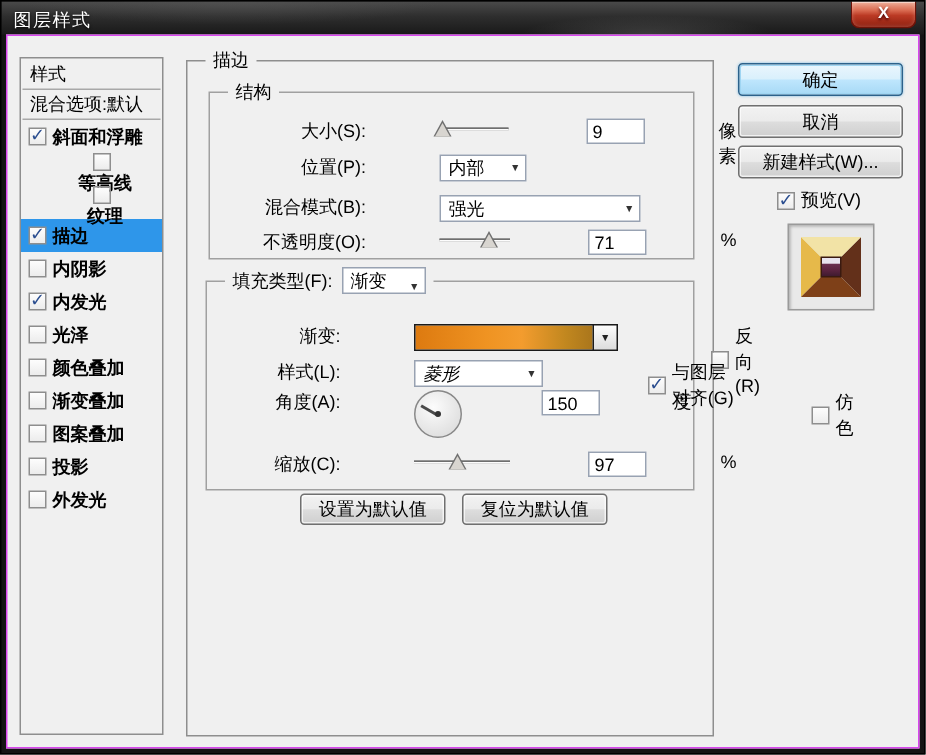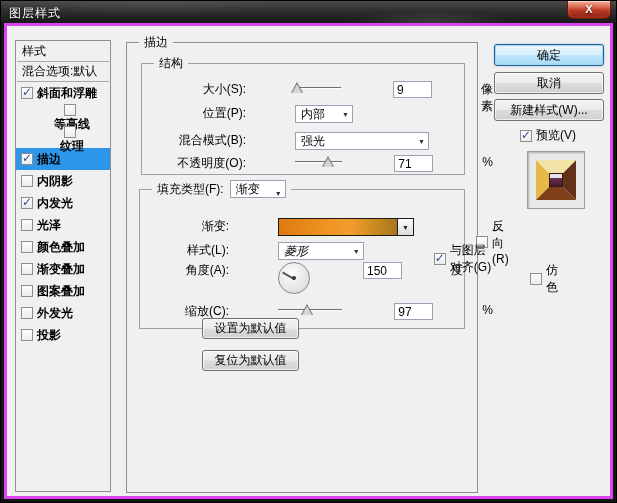--- a/index.html
+++ b/index.html
@@ -20,21 +20,21 @@
     text-shadow:0 1px 2px #000; letter-spacing:1px; }
   .close-btn { position:absolute; top:0; right:5px; width:44px; height:18px;
     border:1px solid #6e1308; border-top:none; border-radius:0 0 6px 6px;
     background:linear-gradient(180deg,#f0b09a 0%,#d96a50 35%,#bb3a24 55%,#8e2010 100%);
     box-shadow:inset 0 1px 0 rgba(255,255,255,.45), inset 0 0 3px rgba(255,255,255,.25);
     color:#fff; font-weight:bold; font-size:11px; text-align:center; line-height:16px;
     text-shadow:0 1px 2px #400; cursor:pointer; }
 
   
   .body { position:absolute; left:3px; right:3px; top:22px; bottom:3px;
-    background:#f0f0f0; border:3px solid #d946ef; }
+    background:#f0f0f0; border:1px solid #d946ef; }
 
   
   .sidebar { position:absolute; left:8px; top:14px; width:96px; height:452px;
     border:1px solid #8e8e8e; background:#f0f0f0; overflow:hidden; }
   .side-header { height:20px; line-height:20px; padding-left:6px; }
   .side-sep { height:0; border-top:1px solid #a8a8a8; margin:0 1px; }
   .side-blend { height:19px; line-height:19px; padding-left:6px; white-space:nowrap; cursor:pointer; }
   .side-item { height:22px; display:flex; align-items:center; padding-left:5px; cursor:pointer; white-space:nowrap;font-weight:bold; }
   .side-item.indent { padding-left:18px;flex-direction:column; }
   .side-item.selected { background:#2e96ea; }
@@ -98,21 +98,21 @@
   .dial-dot { position:absolute; left:50%; top:50%; width:4px; height:4px; margin:-2px 0 0 -2px;
     border-radius:50%; background:#333; }
 
   
   .btn { height:22px; border:1px solid #707070; border-radius:3px;
     background:linear-gradient(180deg,#f2f2f2 0%,#ebebeb 48%,#dddddd 52%,#cfcfcf 100%);
     font-size:12px; text-align:center; cursor:pointer; font-family:inherit;
     box-shadow:inset 0 0 0 1px rgba(255,255,255,.7); color:#000; }
   .btn.focused { border-color:#2c628b; box-shadow:inset 0 0 0 1px #9fd5f2, 0 0 2px #7ab8e0;
     background:linear-gradient(180deg,#eaf6fd 0%,#d9f0fc 48%,#bee6fd 52%,#a7d9f5 100%); }
-  .panel-btns { position:absolute; top:275px; left:75px; display:flex; gap:11px;flex-direction:column; }
+  .panel-btns { position:absolute; top:288px; left:75px; display:flex; gap:11px; }
   .panel-btns .btn { width:97px; height:21px; }
 
   
   .btn-ok { position:absolute; left:487px; top:18px; width:110px; }
   .btn-cancel { position:absolute; left:487px; top:46px; width:110px; }
   .btn-newstyle { position:absolute; left:487px; top:73px; width:110px; }
   .preview-check { position:absolute; left:513px; top:101px; }
 
   .thumb-box { position:absolute; left:520px; top:125px; width:58px; height:58px;
     background:#e9e9e9; border:1px solid #9a9a9a;
@@ -187,25 +187,25 @@
       <div class="side-item">
         <span class="cb"></span>
         <span class="side-label">渐变叠加</span>
       </div>
       <div class="side-item">
         <span class="cb"></span>
         <span class="side-label">图案叠加</span>
       </div>
       <div class="side-item">
         <span class="cb"></span>
+        <span class="side-label">投影</span>
+      </div>
+      <div class="side-item">
+        <span class="cb"></span>
         <span class="side-label">外发光</span>
-      </div>
-      <div class="side-item">
-        <span class="cb"></span>
-        <span class="side-label">投影</span>
       </div>
     </div>
 
     <div class="panel">
       <span class="legend">描边</span>
 
       <div class="fieldset fs-structure">
         <span class="legend">结构</span>
       </div>
 
@@ -280,21 +280,21 @@
       </div>
 
       <div class="row" style="top:219px; height:36px;">
         <span class="lbl fill-lbl">角度(A):</span>
         <div class="dial">
           <div class="needle" style="transform: rotate(-150deg);"></div>
           <div class="dial-dot"></div>
         </div>
         <input class="num" style="margin-left: 9px;" value="150">
         <span class="unit">度</span>
-        <span class="inline-check" style="margin-left:23px;">
+        <span class="inline-check" style="margin-left:36px;">
           <span class="cb"></span>
           <span>仿色</span>
         </span>
       </div>
 
       <div class="row" style="top:260px;">
         <span class="lbl fill-lbl">缩放(C):</span>
         <div class="slider" style="width:122px;">
           <div class="track"></div>
           <div class="thumb" style="left: 45%;"></div>

